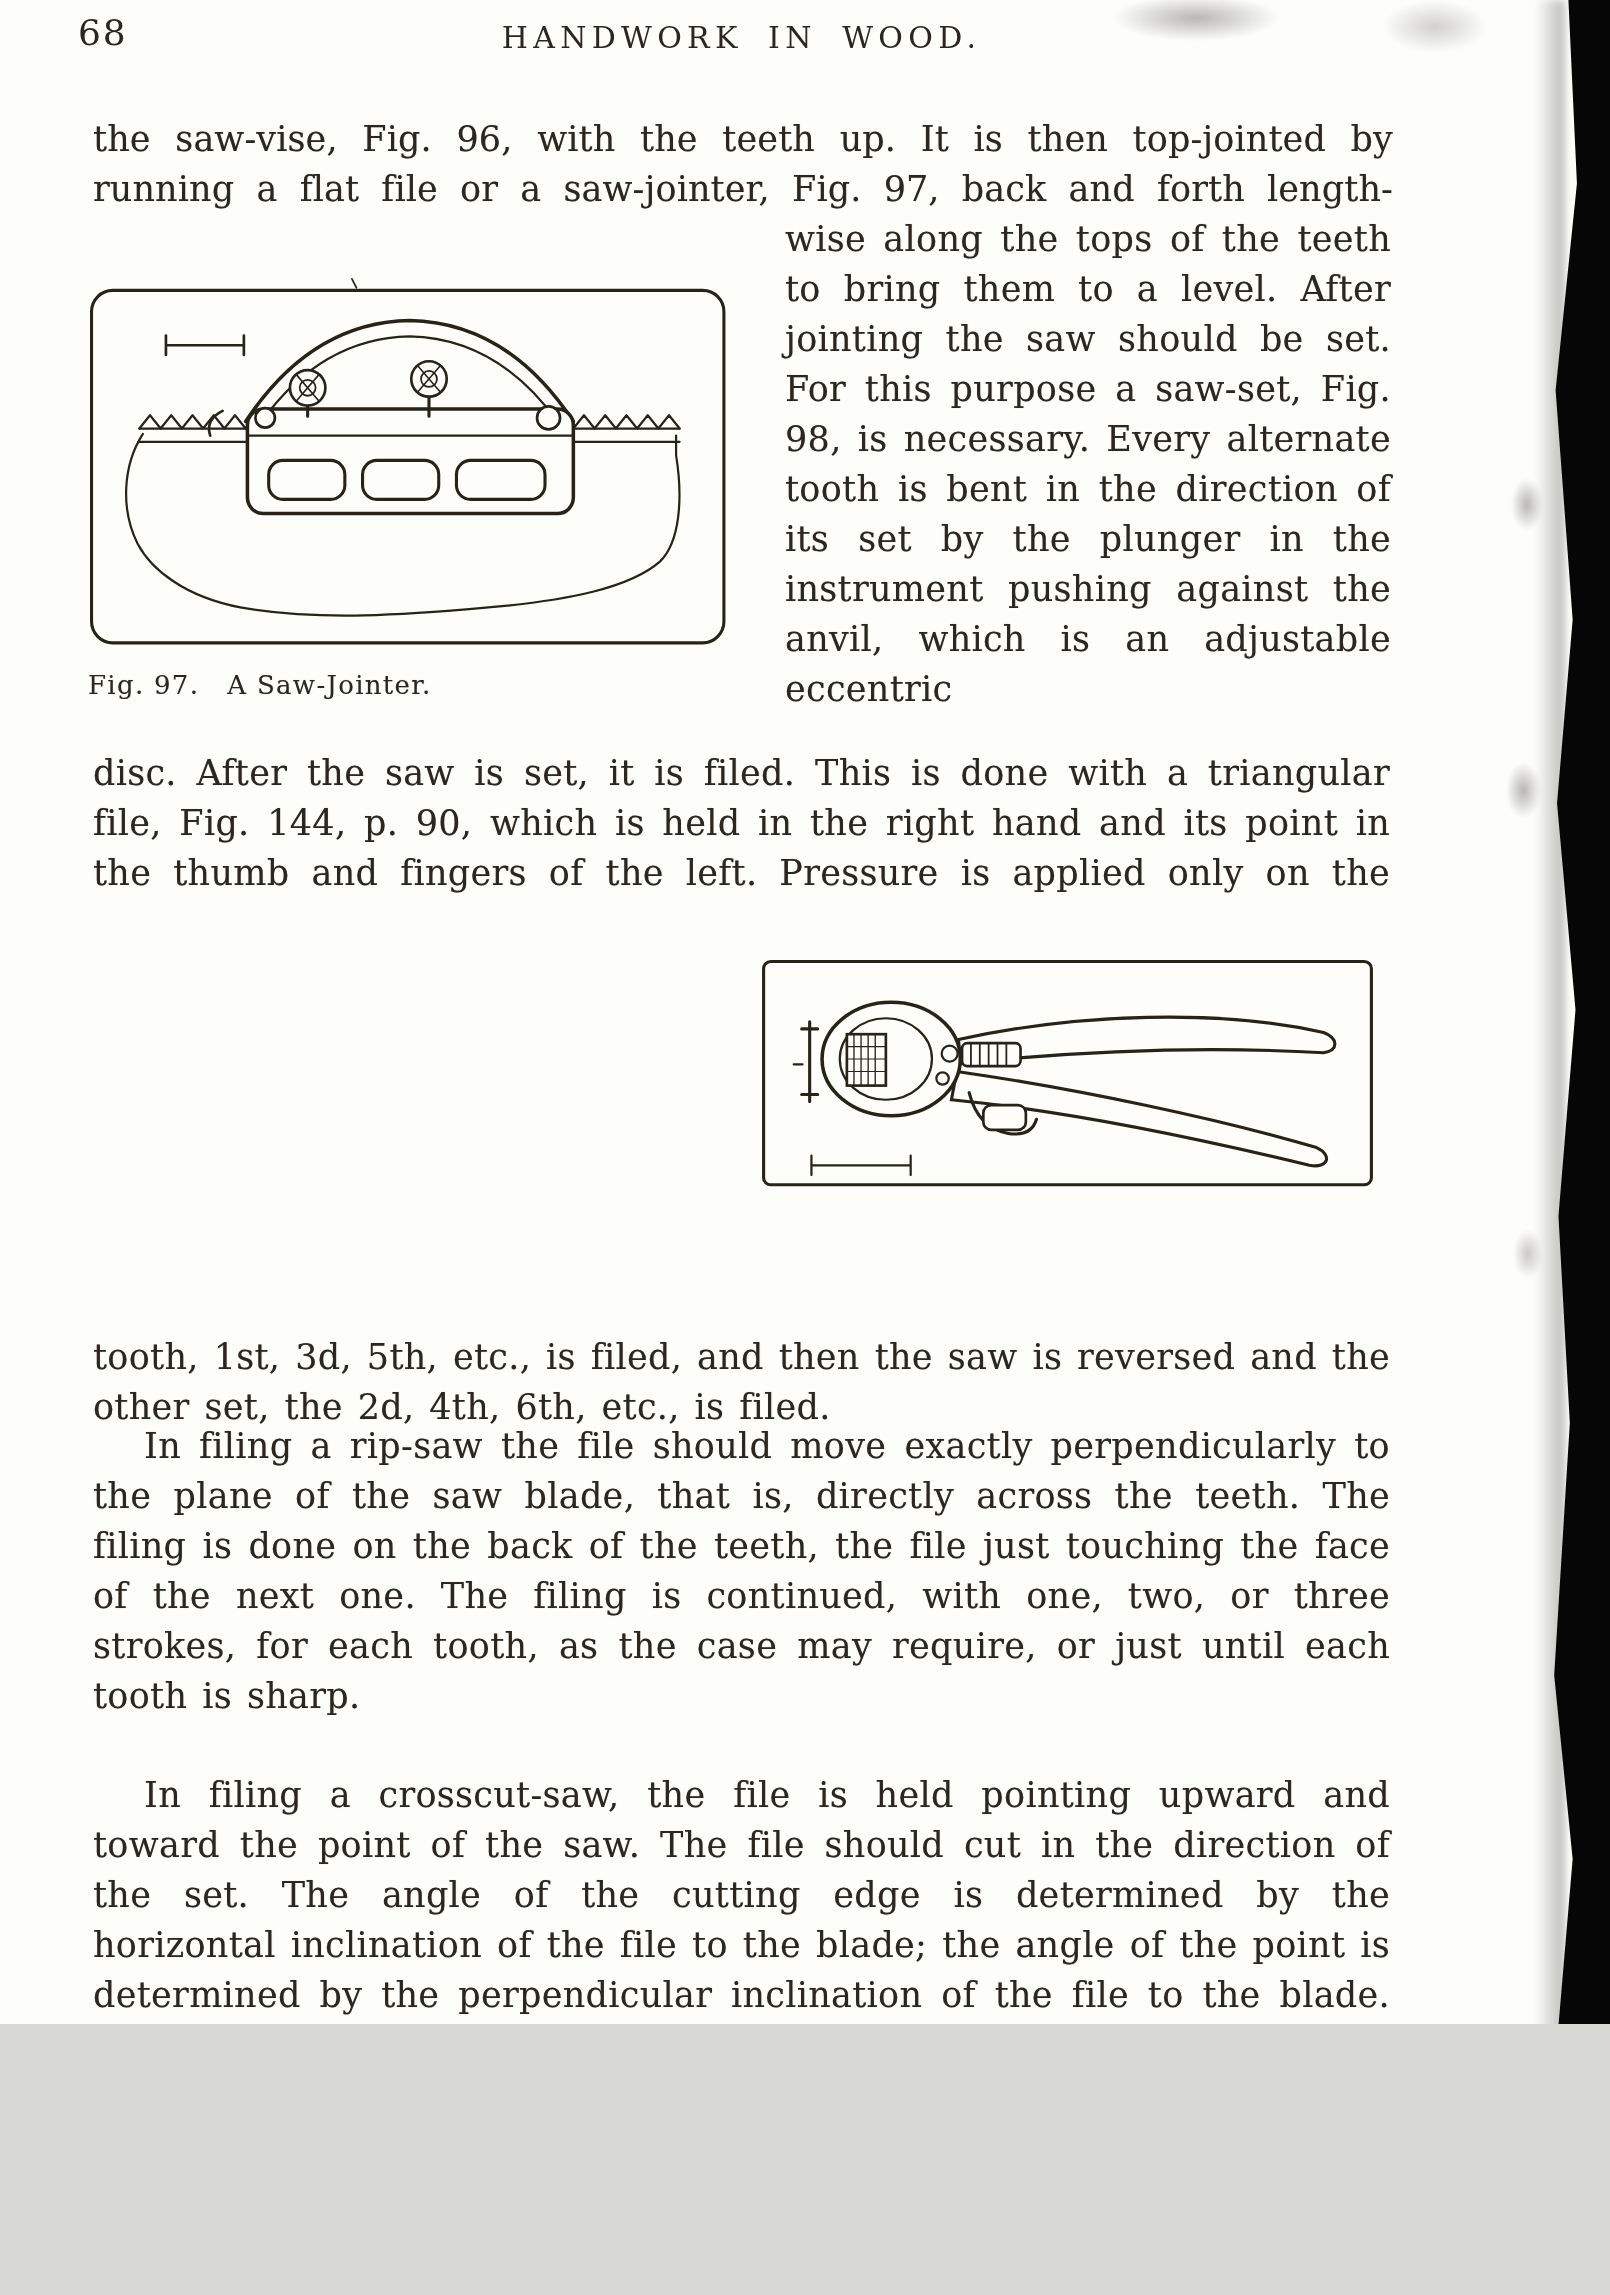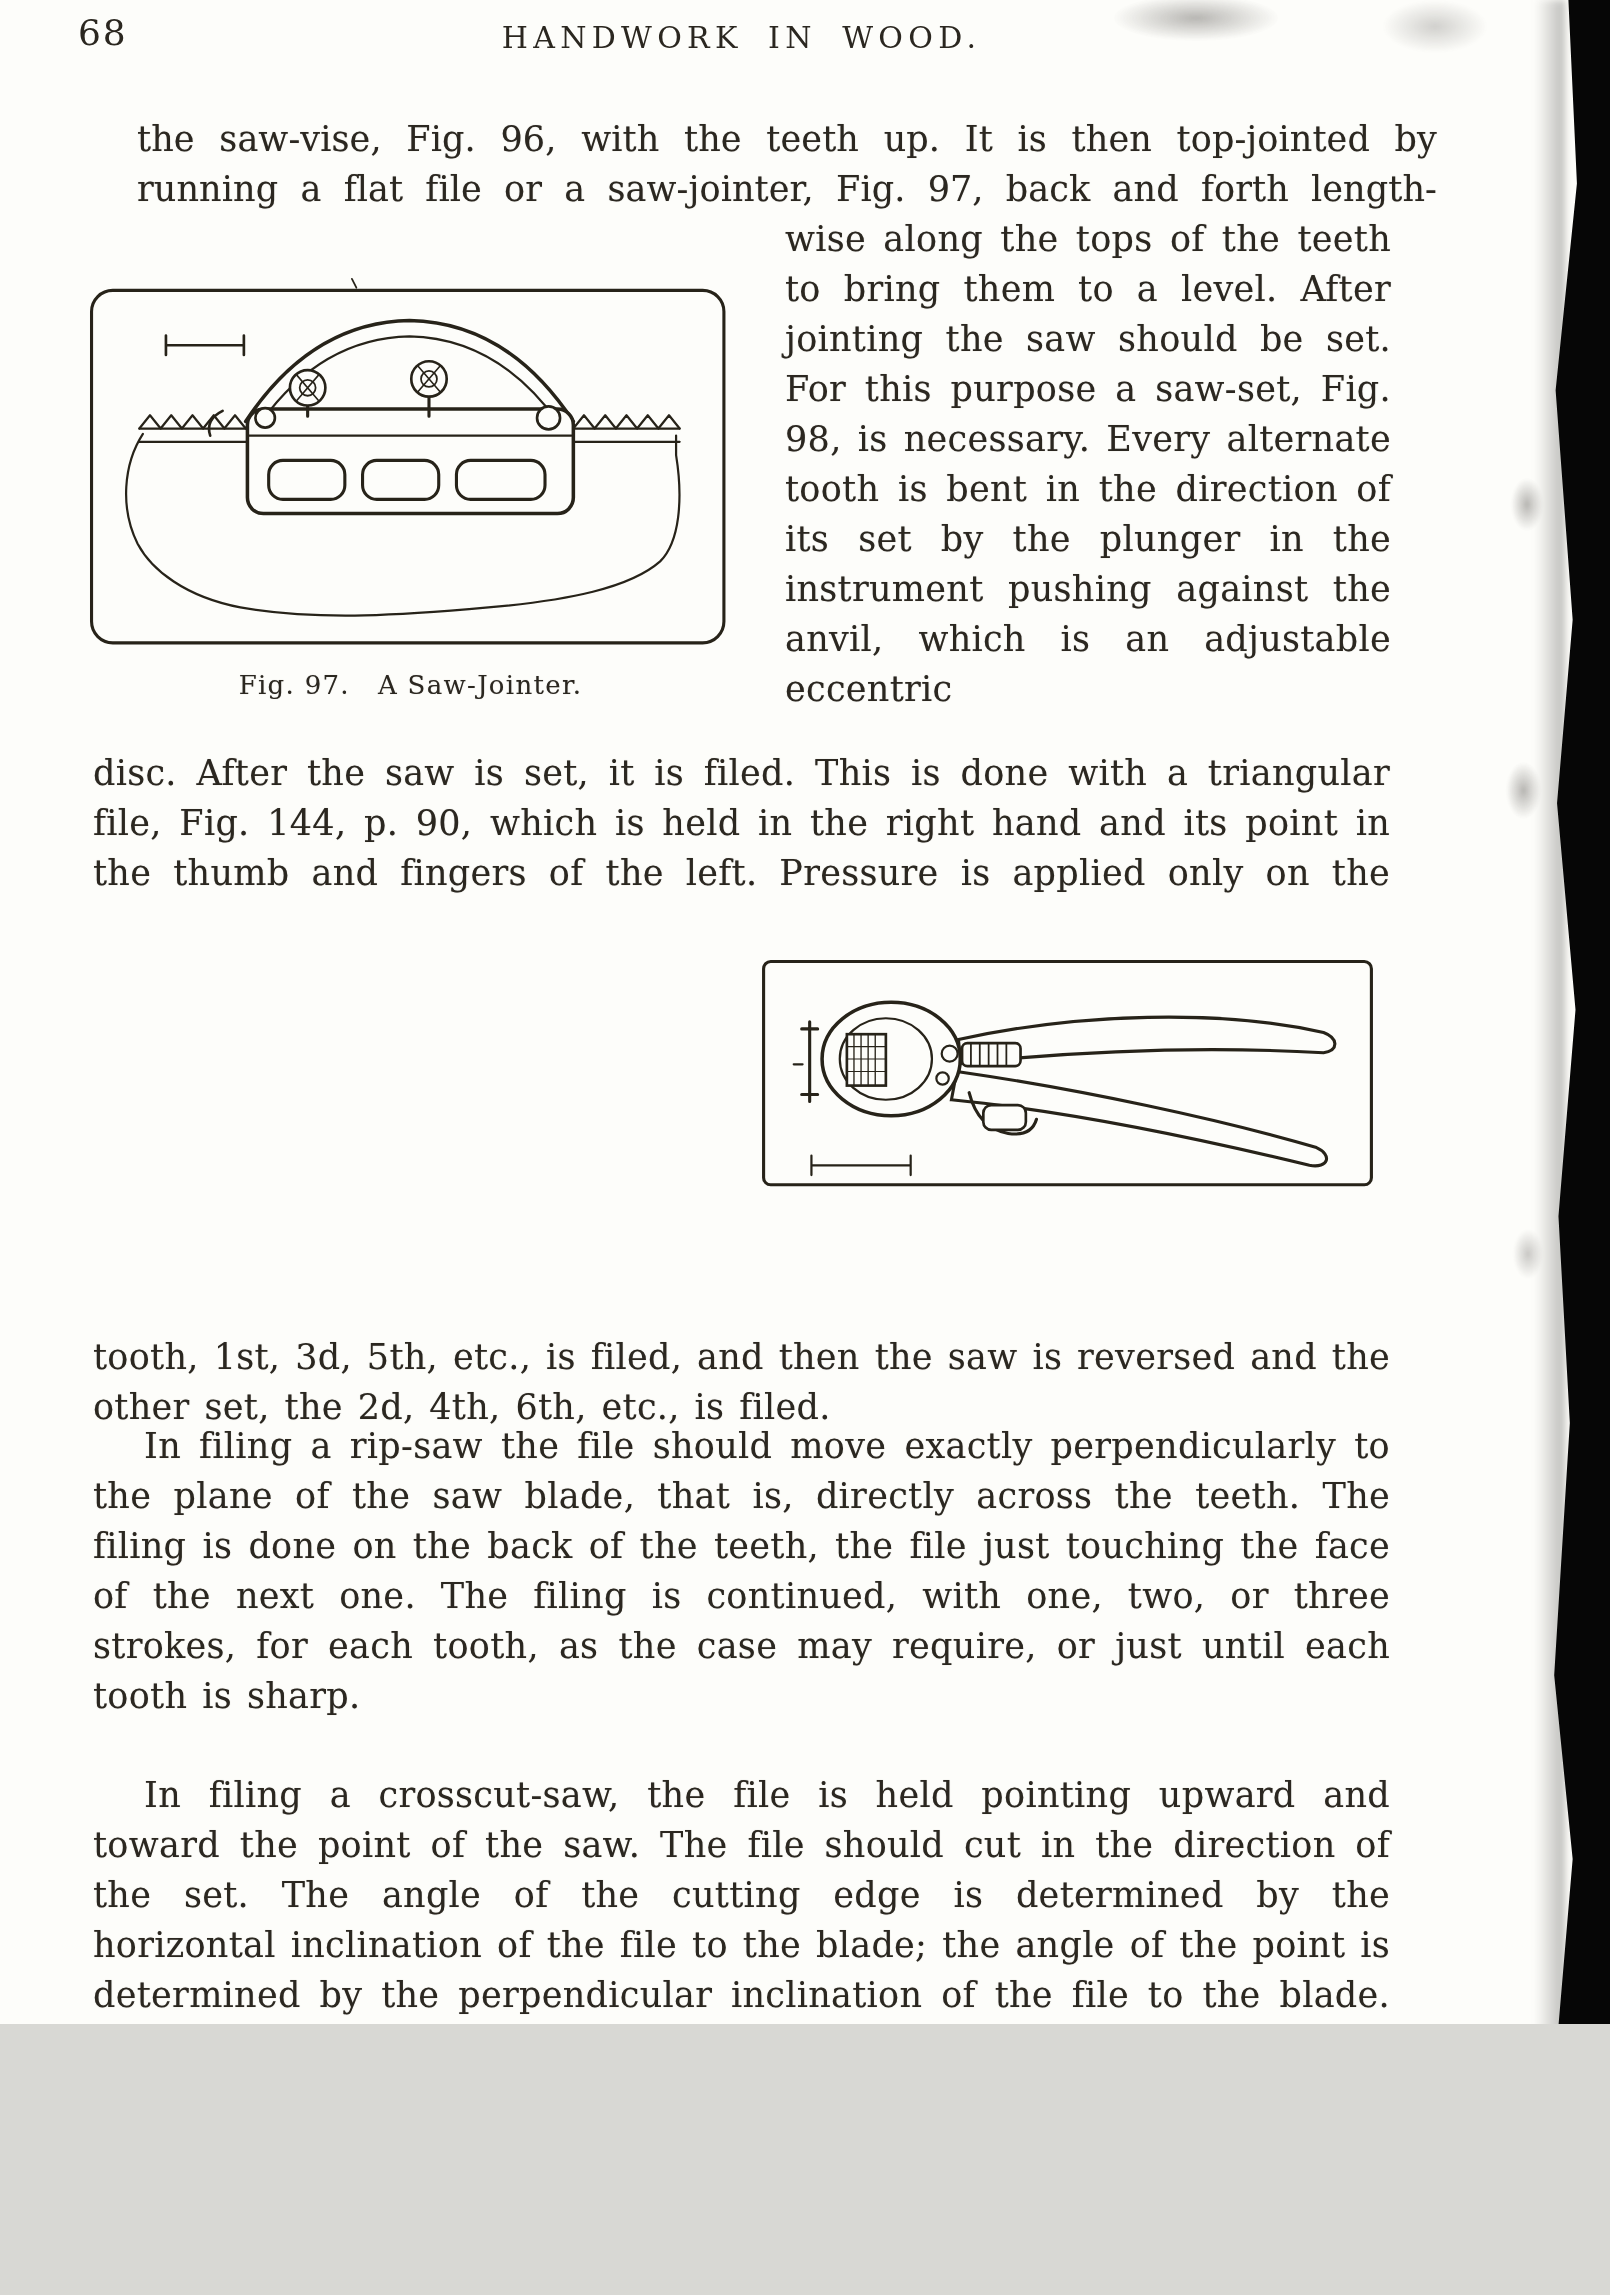--- a/index.html
+++ b/index.html
@@ -22,34 +22,34 @@
     letter-spacing:5.3px; word-spacing:10.6px;
   }
   .txt {
     position:absolute;
     font-size:35px; line-height:50px;
     text-align:justify;
     word-spacing:3.5px; letter-spacing:0.3px;
     text-shadow:0 0 0.9px rgba(43,39,32,0.35);
   }
   .cont { text-align-last:justify; }
-  .block-a { left:93px; top:114px;  width:1300px; letter-spacing:0.1px; word-spacing:1.8px;margin-left:44px; }
+  .block-a { left:93px; top:114px;  width:1300px; letter-spacing:0.1px; word-spacing:1.8px; }
   .block-b { left:785px; top:214px;  width:606px; }
   .block-c { left:93px; top:748px;  width:1297px; }
   .block-d { left:93px; top:904px; width:604px; }
   .block-e { left:93px; top:1320px; width:1297px;margin-top:12px; }
   .para-rip      { left:93px; top:1421px; width:1297px; text-indent:51px; }
   .para-crosscut { left:93px; top:1770px; width:1297px; text-indent:51px; }
 
   .figure { position:absolute; }
   .fig-97 { left:88px;  top:276px; width:645px; }
   .fig-98 { left:760px; top:958px; width:615px; }
   .fig-art svg { display:block; }
   .fig-caption {
-    text-align:center; font-size:26px; letter-spacing:1.3px;
+    text-align:left; font-size:26px; letter-spacing:1.3px;
     margin-top:10.6px; color:#2b2720;
     text-shadow:0 0 0.9px rgba(43,39,32,0.3);
   }
   .cap-label { margin-right:28px; }
 
   
   .scan-edge-right {
     position:absolute; right:0; top:0; width:71px; height:2295px;
     background:#060606; z-index:6;
     clip-path:polygon(40% 0%,100% 0%,100% 100%,26% 100%,50% 95%,24% 89%,46% 81%,20% 73%,42% 62%,26% 53%,50% 44%,24% 35%,46% 27%,22% 17%,52% 8%);

